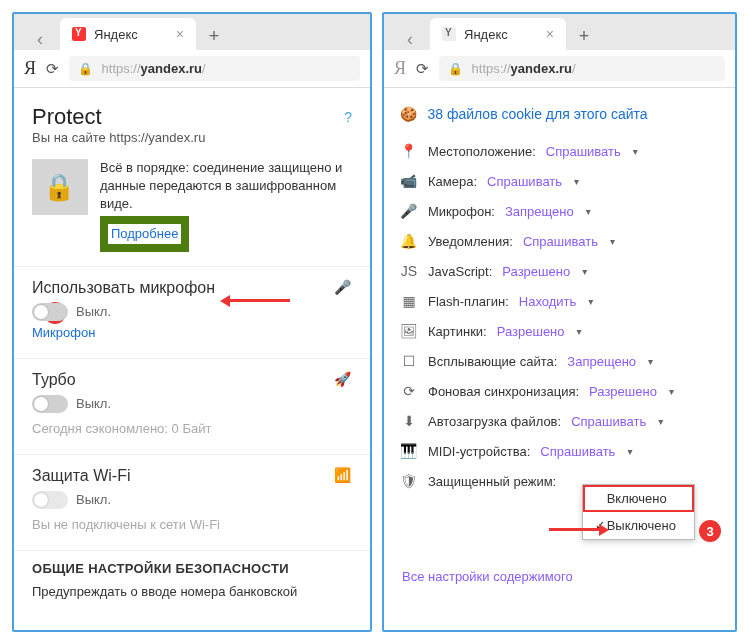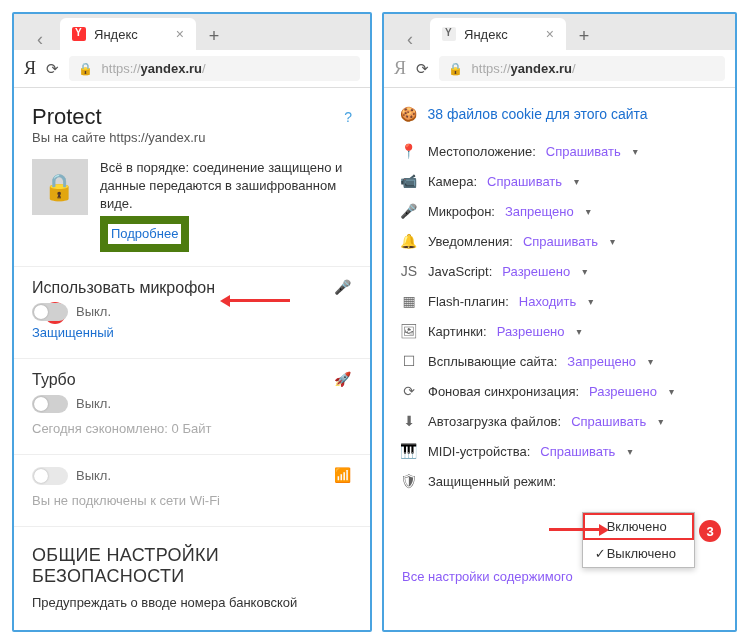--- a/index.html
+++ b/index.html
@@ -54,35 +54,35 @@
   .setting-title { font-size:16px; color:#333; margin-bottom:6px; }
   .setting-icon-right { position:absolute; right:0; top:12px; color:#ccc; font-size:14px; }
   .toggle-row { display:flex; align-items:center; gap:8px; }
   .toggle { width:36px; height:18px; background:#d0d0d0; border-radius:10px; position:relative; }
   .toggle.disabled { background:#e8e8e8; }
   .toggle .knob { width:14px; height:14px; background:#fff; border-radius:50%; position:absolute; top:2px; left:2px; box-shadow:0 0 2px rgba(0,0,0,0.3); }
   .toggle-label { color:#666; font-size:13px; }
   .link-blue { color:#1b6fd0; font-size:13px; display:block; margin-top:4px; }
   .muted { color:#aaa; font-size:13px; margin-top:8px; }
 
-  .section-head { font-weight:normal; font-size:18px; letter-spacing:0.3px; margin-top:18px; }
+  .section-head { font-weight:bold; font-size:13px; letter-spacing:0.3px; margin-top:10px; }
   .section-sub { font-size:13px; color:#333; margin-top:8px; }
 
   
   .perm-list { padding: 12px 14px 8px 14px; }
   .cookie-row { display:flex; align-items:center; gap:10px; padding:6px 2px 14px 2px; }
   .cookie-icon { color:#888; font-size:14px; }
   .cookie-link { color:#1b6fd0; font-size:14px; }
   .perm-row { display:flex; align-items:center; gap:10px; padding:7px 2px; font-size:13px; color:#333; }
   .perm-row .picon { width:18px; color:#666; font-size:14px; text-align:center; }
   .perm-row .plabel { flex:0 0 auto; }
   .perm-row .pval { color:#8b5cf6; }
   .perm-row .chev { color:#666; font-size:10px; margin-left:2px; }
 
-  .dropdown { position:absolute; right:40px; bottom:60px; background:#fff; border:1px solid #bbb; box-shadow:0 2px 6px rgba(0,0,0,0.2); font-size:13px; }
+  .dropdown { position:absolute; right:40px; bottom:88px; background:#fff; border:1px solid #bbb; box-shadow:0 2px 6px rgba(0,0,0,0.2); font-size:13px; }
   .dropdown .opt { padding:6px 18px 6px 12px; }
   .dropdown .opt.sel { outline:2px solid #e33; outline-offset:-2px; }
   .dropdown .opt .chk { display:inline-block; width:12px; color:#333; }
   .step3 { right:14px; bottom:86px; }
   .arrow3 { right:120px; bottom:88px; }
 
   .all-settings-link { color:#8b5cf6; font-size:13px; padding:8px 2px; display:block; }
 </style>
 </head>
 <body>
@@ -130,41 +130,42 @@
 
       <div class="setting-block">
         <span class="setting-icon-right">🎤</span>
         <div class="setting-title">Использовать микрофон</div>
         <div class="toggle-row">
           <div class="toggle">
               <div class="knob"></div>
             </div>
           <span class="toggle-label">Выкл.</span>
         </div>
-        <a class="link-blue">Защищенный</a>
+        <a class="link-blue">Микрофон</a>
       </div>
 
       <div class="sep"></div>
 
       <div class="setting-block">
         <span class="setting-icon-right">🚀</span>
         <div class="setting-title">Турбо</div>
         <div class="toggle-row">
           <div class="toggle">
               <div class="knob"></div>
             </div>
           <span class="toggle-label">Выкл.</span>
         </div>
         <div class="muted">Сегодня сэкономлено: 0 Байт</div>
       </div>
 
       <div class="sep"></div>
 
       <div class="setting-block">
         <span class="setting-icon-right">📶</span>
+        <div class="setting-title">Защита Wi-Fi</div>
         <div class="toggle-row">
           <div class="toggle disabled">
               <div class="knob"></div>
             </div>
           <span class="toggle-label">Выкл.</span>
         </div>
         <div class="muted">Вы не подключены к сети Wi-Fi</div>
       </div>
 
       <div class="sep"></div>

